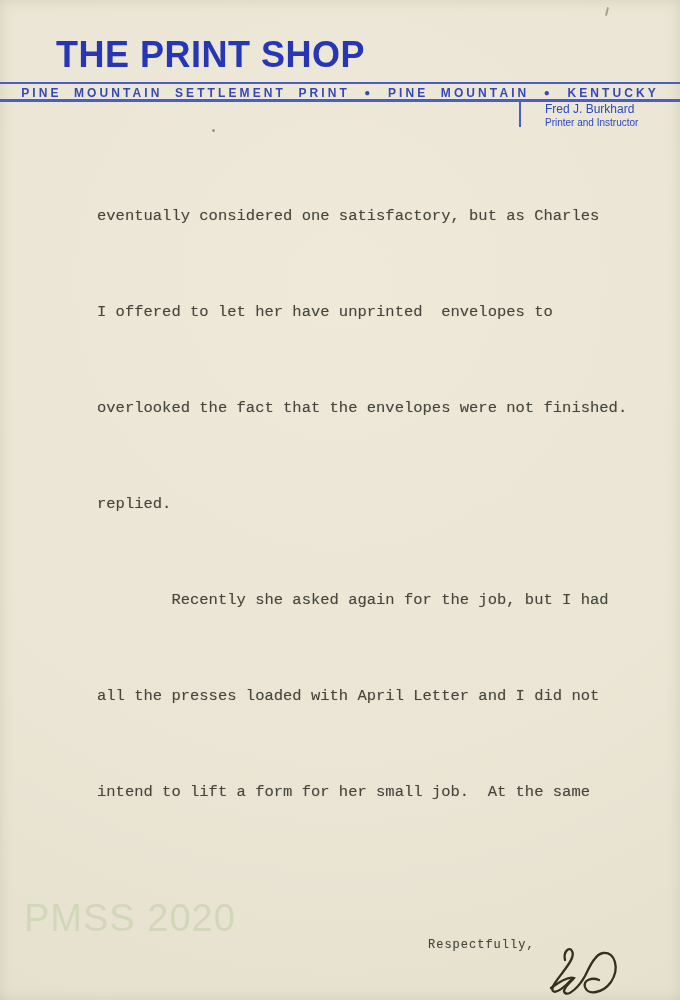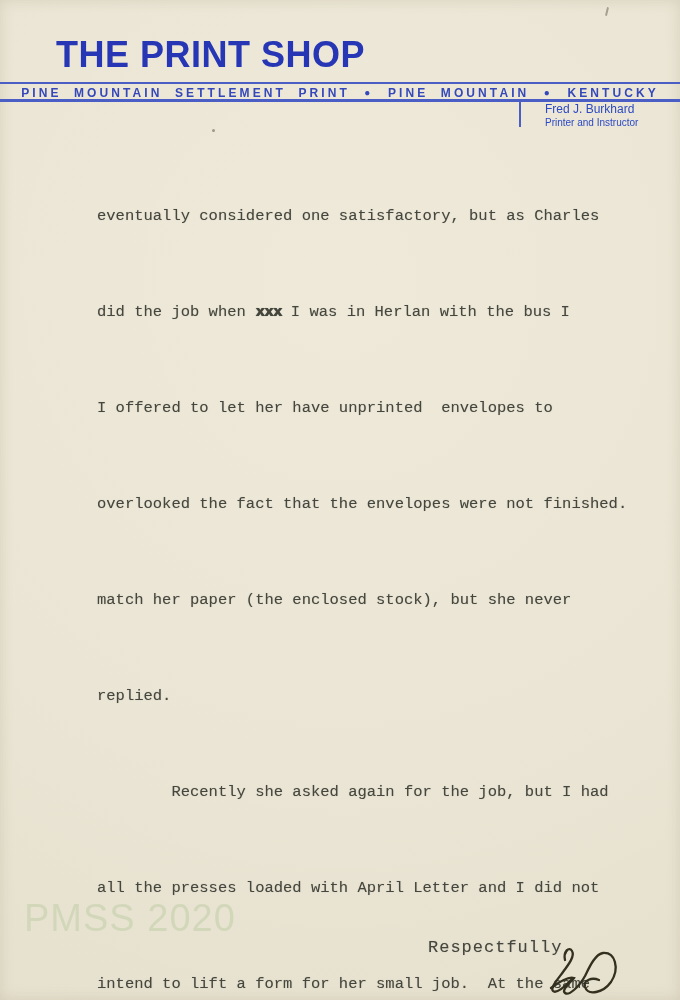--- a/index.html
+++ b/index.html
@@ -50,21 +50,21 @@
   }
   .emphasis {
     position:absolute; left:169px; top:902px;
     font-size:15.5px; white-space:pre;
     color:#3c3d34;
     text-shadow: 0 0 1px rgba(60,61,52,0.35);
   }
   .emphasis .underlined { border-bottom:2px solid #3c3d34; padding-bottom:2px; }
   .valediction {
     position:absolute; left:428px; top:938px;
-    font-size:17px; letter-spacing:1px;
+    font-size:12px; letter-spacing:1px;
     text-shadow: 0 0 1px rgba(69,70,61,0.30);
   }
 
   
   .signature { position:absolute; left:543px; top:942px; }
   .watermark {
     position:absolute; left:24px; top:887px;
     font-size:38px; letter-spacing:1px;
     color:#d3d7ba;
     margin-top:10px;
@@ -89,24 +89,22 @@
       <div class="contact-name">Fred J. Burkhard</div>
       <div class="contact-role">Printer and Instructor</div>
     </div>
   </header>
 
   <div class="speck1"></div>
   <div class="speck2"></div>
 
   <main class="body-text typed">
     <div>eventually considered one satisfactory, but as Charles</div>
-    <div><span>did the job when </span><span class="overstrike">xxx</span><span> I was in Herlan with the bus I</span></div>
     <div>I offered to let her have unprinted  envelopes to</div>
     <div>overlooked the fact that the envelopes were not finished.</div>
-    <div>match her paper (the enclosed stock), but she never</div>
     <div>replied.</div>
     <div>        Recently she asked again for the job, but I had</div>
     <div>all the presses loaded with April Letter and I did not</div>
     <div>intend to lift a form for her small job.  At the same</div>
     
     
     
     
     
     

